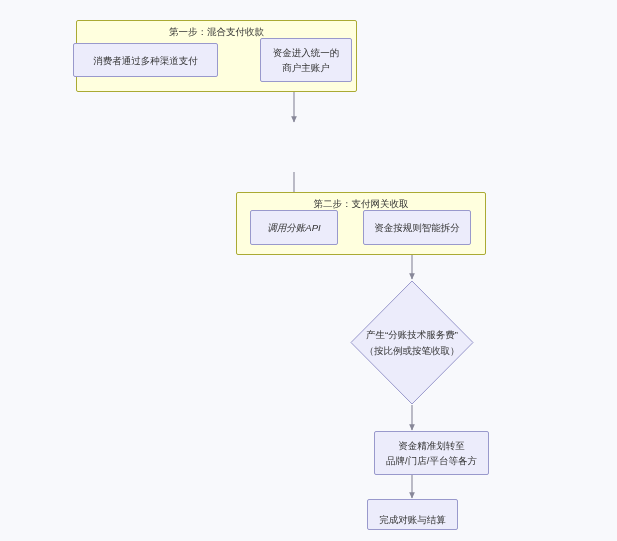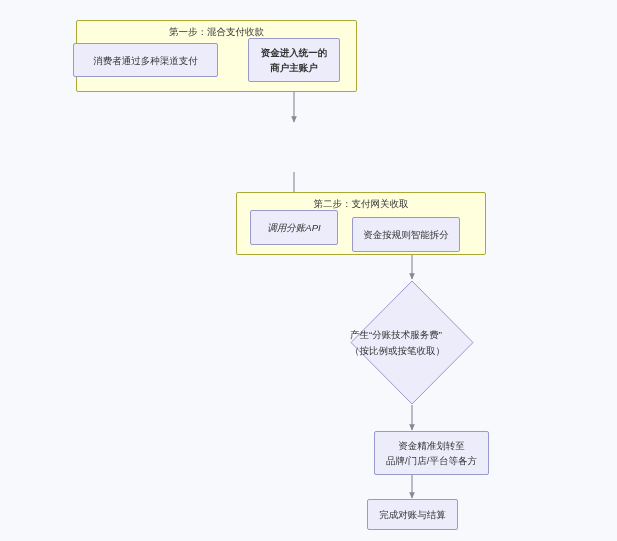--- a/index.html
+++ b/index.html
@@ -70,20 +70,21 @@
     top: 0;
     width: 100%;
     height: 100%;
   }
   .diamond-label {
     position: absolute;
     left: 0;
     top: 50%;
     width: 100%;
     transform: translateY(-50%);
+    text-align: center;
     font-size: 9.5px;
     color: #333333;
     line-height: 16px;
     white-space: pre-line;
     pointer-events: none;
   }
   
   .edges {
     position: absolute;
     left: 0;
@@ -117,48 +118,48 @@
   </svg>
 
   <div class="subgraph" style="left:76px; top:20px; width:281px; height:72px;">
     <div class="subgraph-title">第一步：混合支付收款</div>
   </div>
 
   <div class="node" style="left:73px; top:43px; width:145px; height:34px;align-items:center;">
     <span class="txt">消费者通过多种渠道支付</span>
   </div>
 
-  <div class="node" style="left:248px; top:38px; width:92px; height:44px;font-weight:bold;">
+  <div class="node" style="left:260px; top:38px; width:92px; height:44px;">
     <span class="txt">资金进入统一的
 商户主账户</span>
   </div>
 
 
   <div class="subgraph" style="left:236px; top:192px; width:250px; height:63px;">
     <div class="subgraph-title">第二步：支付网关收取</div>
   </div>
 
   <div class="node" style="left:250px; top:210px; width:88px; height:35px;font-style:italic;">
     <span class="txt">调用分账API</span>
   </div>
 
-  <div class="node" style="left:352px; top:210px; width:108px; height:35px;margin-top:7px;">
+  <div class="node" style="left:363px; top:210px; width:108px; height:35px;">
     <span class="txt">资金按规则智能拆分</span>
   </div>
 
   <div class="diamond-wrap" style="left:350px; top:280px; width:124px; height:125px;">
     <svg class="diamond-shape" viewBox="0 0 124 125" preserveAspectRatio="none" xmlns="http://www.w3.org/2000/svg">
       <polygon points="62,1 123,62.5 62,124 1,62.5" fill="#ececfb" stroke="#9999cc" stroke-width="1"></polygon>
     </svg>
     <div class="diamond-label">产生“分账技术服务费”
 （按比例或按笔收取）</div>
   </div>
 
   <div class="node" style="left:374px; top:431px; width:115px; height:44px;">
     <span class="txt">资金精准划转至
 品牌/门店/平台等各方</span>
   </div>
 
-  <div class="node" style="left:367px; top:499px; width:91px; height:31px;">
+  <div class="node" style="left:367px; top:499px; width:91px; height:31px;align-items:flex-end;">
     <span class="txt">完成对账与结算</span>
   </div>
 
 </div>
 
 </body></html>

